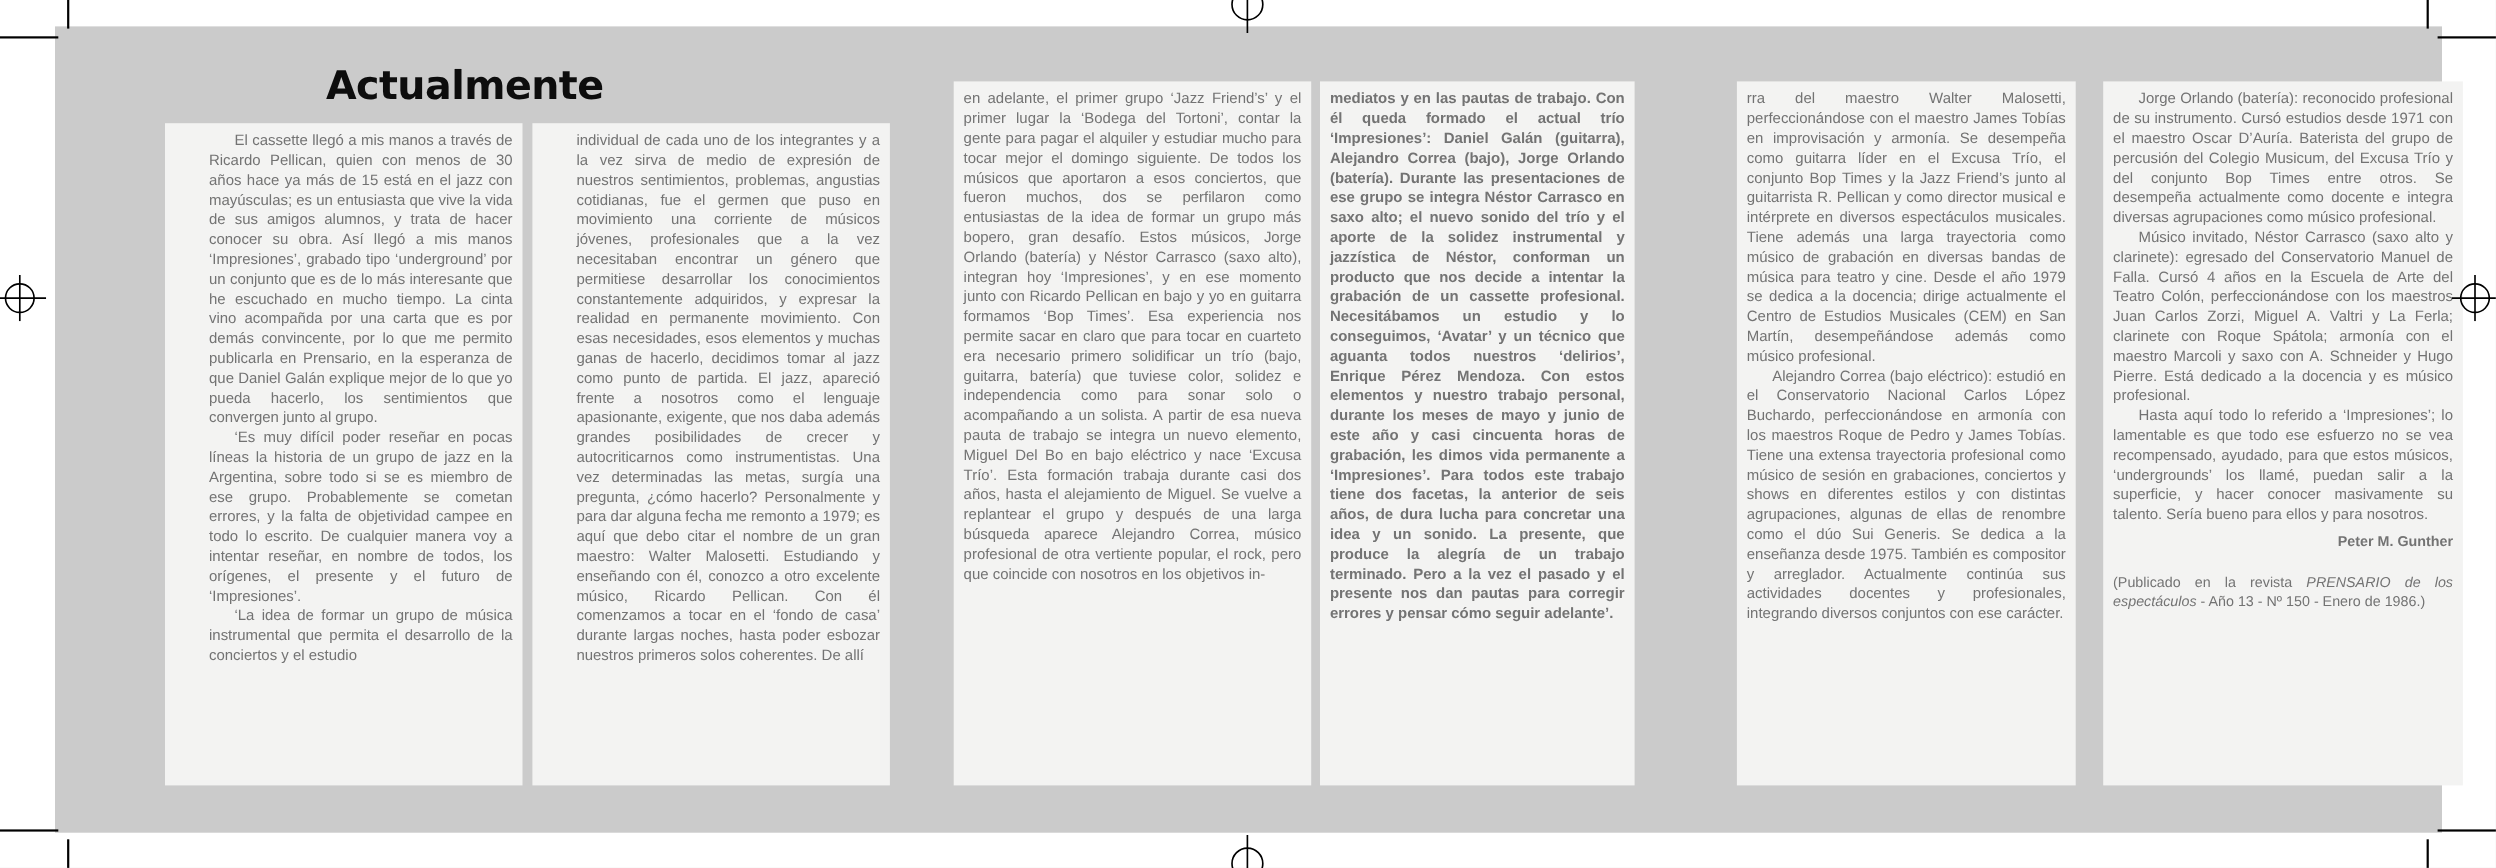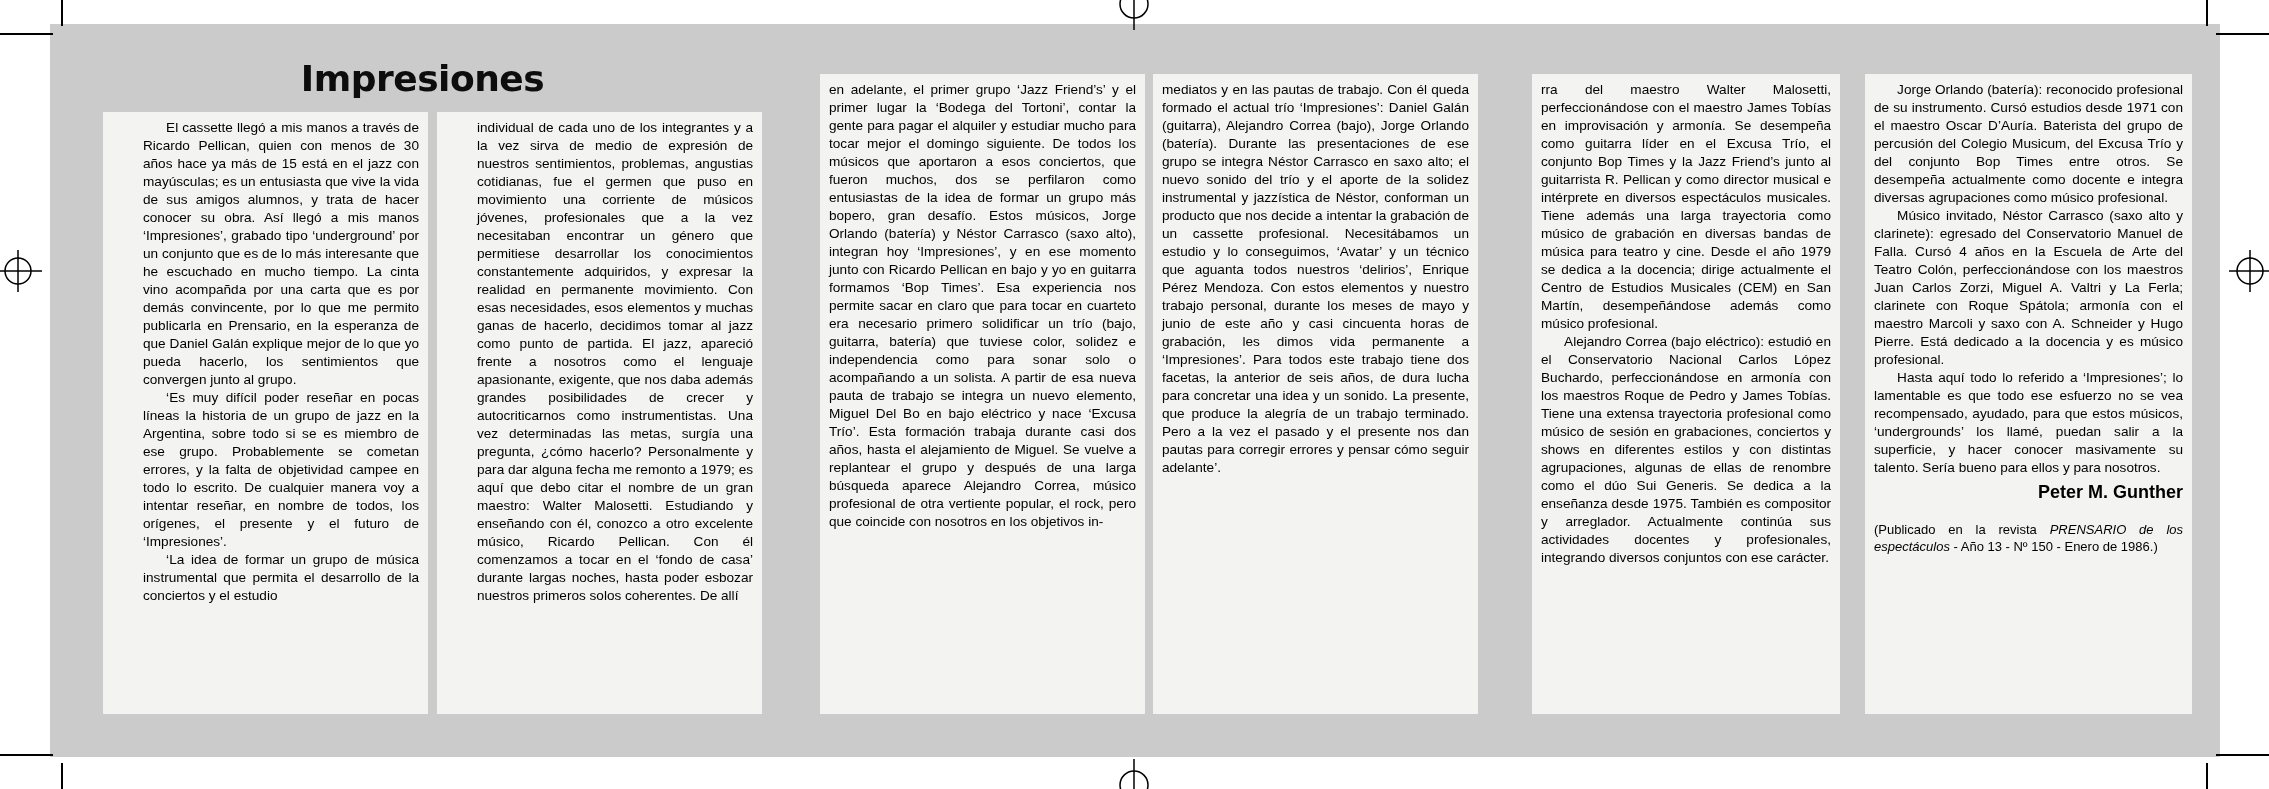--- a/index.html
+++ b/index.html
@@ -18,41 +18,42 @@
   .title {
     position: absolute; left: 200px; top: 34px; width: 345px;
     text-align: center;
     font-family: "DejaVu Sans", "Liberation Sans", sans-serif;
     font-weight: bold; font-size: 36px; letter-spacing: -0.5px;
     color: #0d0d0d; margin: 0;
   }
   .col {
     position: absolute;
     background: #f3f3f2;
-    color: #000000;
+    color: #737373;
     font-size: 13.6px; line-height: 18px;
     text-align: justify;
     padding: 7px 9px;
     box-sizing: border-box;
     overflow: hidden;
+    margin-left: 47px;
   }
   .col p { margin: 0; text-indent: 1.7em; }
   .col p.cont { text-indent: 0; }
   .col-1, .col-2 { top: 88px; height: 602px; padding-left: 40px; }
   .col-3, .col-4, .col-5, .col-6 { top: 50px; height: 640px; }
   .col-1 { left: 53px;   width: 325px; }
   .col-2 { left: 387px;  width: 325px; }
   .col-3 { left: 770px;  width: 325px; }
-  .col-4 { left: 1103px; width: 325px; }
+  .col-4 { left: 1103px; width: 286px; font-weight: bold; }
   .col-5 { left: 1482px; width: 308px; }
   .col-6 { left: 1815px; width: 327px; }
   .byline {
     text-align: right !important;
     font-weight: bold;
-    font-size: 18px;
+    font-size: 13px;
     margin-top: 6px !important;
     text-indent: 0 !important;
   }
   .pubnote {
     margin-top: 20px !important;
     text-indent: 0 !important;
     font-size: 13px; line-height: 17px;
   }
   .pubnote .it { font-style: italic; }
   
@@ -69,21 +70,21 @@
   .reg-tc { left: 1114px; top: 0;     }
   .reg-bc { left: 1114px; top: 757px; }
   .reg-lm { left: 0px;    top: 250px; }
   .reg-rm { left: 2229px; top: 250px; }
 </style>
 </head>
 <body>
 
 <div class="page">
 
-  <h1 class="title">Impresiones</h1>
+  <h1 class="title">Actualmente</h1>
 
   <section class="col col-1">
     <p>El cassette llegó a mis manos a través de Ricardo Pellican, quien con menos de 30 años hace ya más de 15 está en el jazz con mayúsculas; es un entusiasta que vive la vida de sus amigos alumnos, y trata de hacer conocer su obra. Así llegó a mis manos ‘Impresiones’, grabado tipo ‘underground’ por un conjunto que es de lo más interesante que he escuchado en mucho tiempo. La cinta vino acompañda por una carta que es por demás convincente, por lo que me permito publicarla en Prensario, en la esperanza de que Daniel Galán explique mejor de lo que yo pueda hacerlo, los sentimientos que convergen junto al grupo.</p>
     <p>‘Es muy difícil poder reseñar en pocas líneas la historia de un grupo de jazz en la Argentina, sobre todo si se es miembro de ese grupo. Probablemente se cometan errores, y la falta de objetividad campee en todo lo escrito. De cualquier manera voy a intentar reseñar, en nombre de todos, los orígenes, el presente y el futuro de ‘Impresiones’.</p>
     <p>‘La idea de formar un grupo de música instrumental que permita el desarrollo de la conciertos y el estudio</p>
   </section>
 
   <section class="col col-2">
     <p class="cont">individual de cada uno de los integrantes y a la vez sirva de medio de expresión de nuestros sentimientos, problemas, angustias cotidianas, fue el germen que puso en movimiento una corriente de músicos jóvenes, profesionales que a la vez necesitaban encontrar un género que permitiese desarrollar los conocimientos constantemente adquiridos, y expresar la realidad en permanente movimiento. Con esas necesidades, esos elementos y muchas ganas de hacerlo, decidimos tomar al jazz como punto de partida. El jazz, apareció frente a nosotros como el lenguaje apasionante, exigente, que nos daba además grandes posibilidades de crecer y autocriticarnos como instrumentistas. Una vez determinadas las metas, surgía una pregunta, ¿cómo hacerlo? Personalmente y para dar alguna fecha me remonto a 1979; es aquí que debo citar el nombre de un gran maestro: Walter Malosetti. Estudiando y enseñando con él, conozco a otro excelente músico, Ricardo Pellican. Con él comenzamos a tocar en el ‘fondo de casa’ durante largas noches, hasta poder esbozar nuestros primeros solos coherentes. De allí</p>
   </section>

